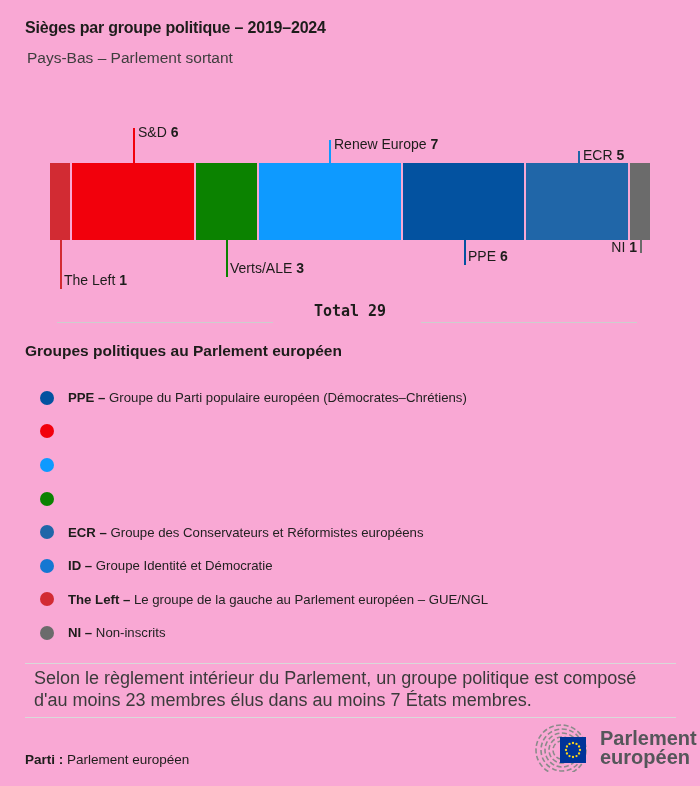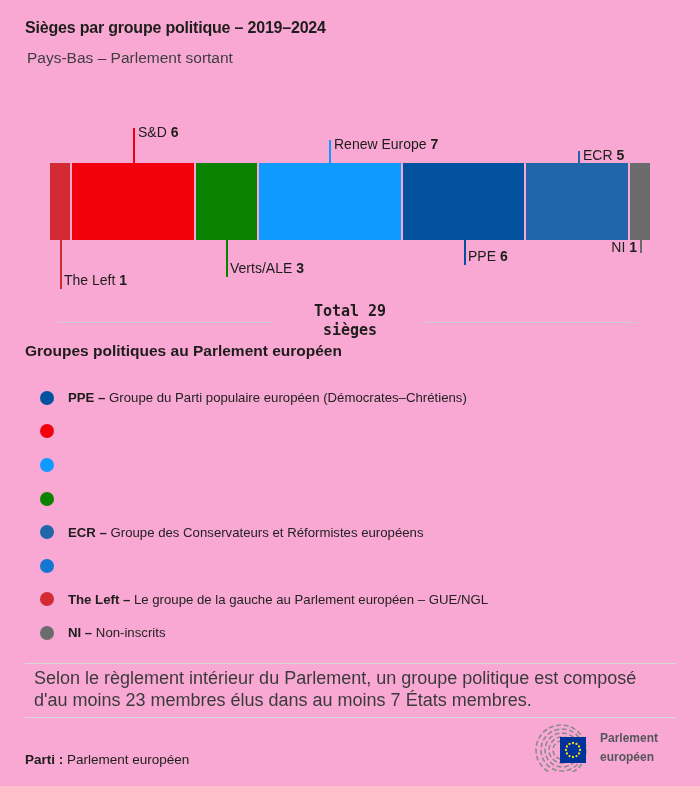--- a/index.html
+++ b/index.html
@@ -52,21 +52,21 @@
   .divider{position:absolute;left:25px;width:651px;height:1px;background:#d9d9d9;}
   .divider.top{top:663px;}
   .divider.bottom{top:717px;}
 
   .footnote{position:absolute;left:34px;top:667px;width:635px;font-size:18px;line-height:22px;color:#3b3b3b;}
 
   .source{position:absolute;left:25px;top:752px;font-size:13.5px;color:#1d1d1b;}
   .source b{font-weight:bold;}
 
   .logo{position:absolute;left:528px;top:724px;display:flex;align-items:center;gap:8px;}
-  .logo .wordmark{font-size:12px;line-height:19px;font-weight:bold;color:#55565a;}
+  .logo .wordmark{font-size:20px;line-height:19px;font-weight:bold;color:#55565a;}
 </style>
 </head>
 <body>
 
 <div class="page">
 
   <div class="title">Sièges par groupe politique – 2019–2024</div>
   <div class="subtitle">Pays-Bas – Parlement sortant</div>
 
   <div class="chart">
@@ -100,21 +100,20 @@
 
     <div class="tick tick-ni"></div>
     <div class="callout-label lbl-ni"><span>NI</span>&nbsp;<b>1</b></div>
   </div>
 
   <div class="total-row">
     <div class="total-line l"></div>
     <div class="total-line r"></div>
     <div class="total-text">
       <div>Total 29</div>
-      <div>sièges</div>
     </div>
   </div>
 
   <div class="legend-heading">Groupes politiques au Parlement européen</div>
   <ul class="legend" id="legend-list">
       <li>
         <span class="swatch" style="background: rgb(3, 82, 160);"></span>
         <span class="txt"><b>PPE – </b><span>Groupe du Parti populaire européen (Démocrates–Chrétiens)</span></span>
       </li>
       <li>
@@ -125,20 +124,21 @@
       </li>
       <li>
         <span class="swatch" style="background: rgb(11, 130, 0);"></span>
       </li>
       <li>
         <span class="swatch" style="background: rgb(32, 102, 168);"></span>
         <span class="txt"><b>ECR – </b><span>Groupe des Conservateurs et Réformistes européens</span></span>
       </li>
       <li>
         <span class="swatch" style="background: rgb(21, 119, 210);"></span>
+        <span class="txt"><b>ID – </b><span>Groupe Identité et Démocratie</span></span>
       </li>
       <li>
         <span class="swatch" style="background: rgb(210, 43, 51);"></span>
         <span class="txt"><b>The Left – </b><span>Le groupe de la gauche au Parlement européen – GUE/NGL</span></span>
       </li>
       <li>
         <span class="swatch" style="background: rgb(107, 107, 107);"></span>
         <span class="txt"><b>NI – </b><span>Non-inscrits</span></span>
       </li>
     </ul>

